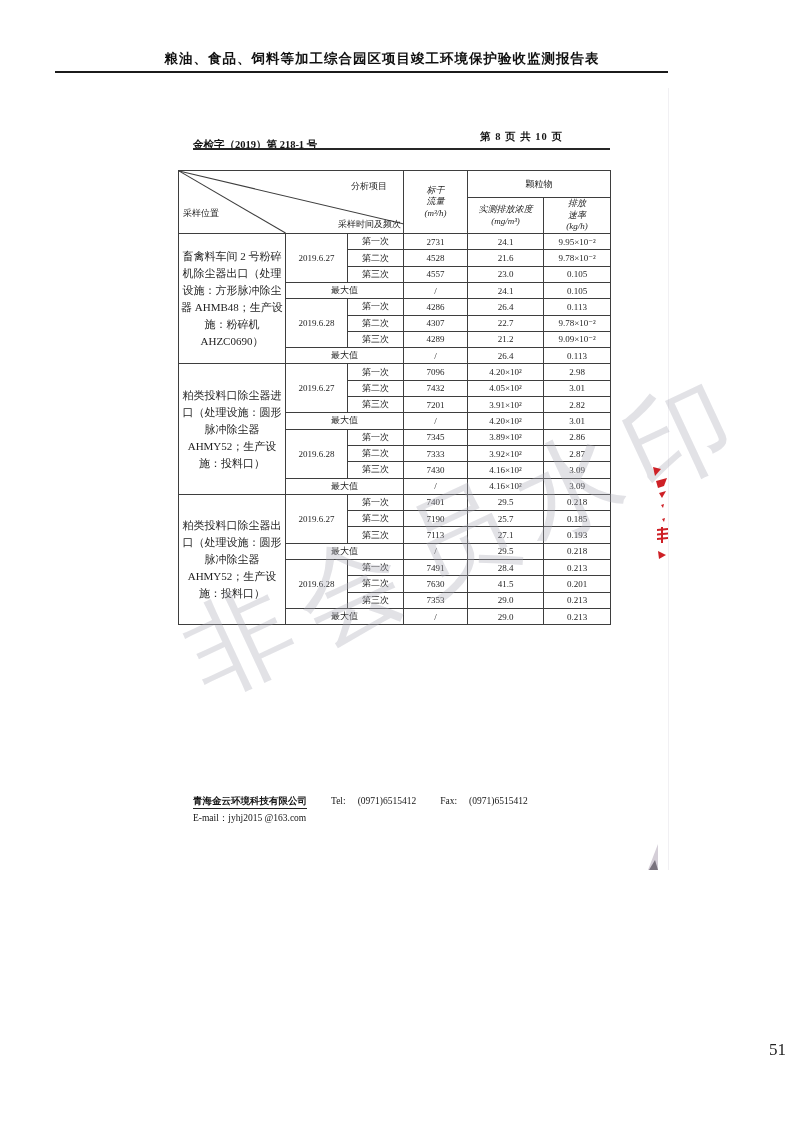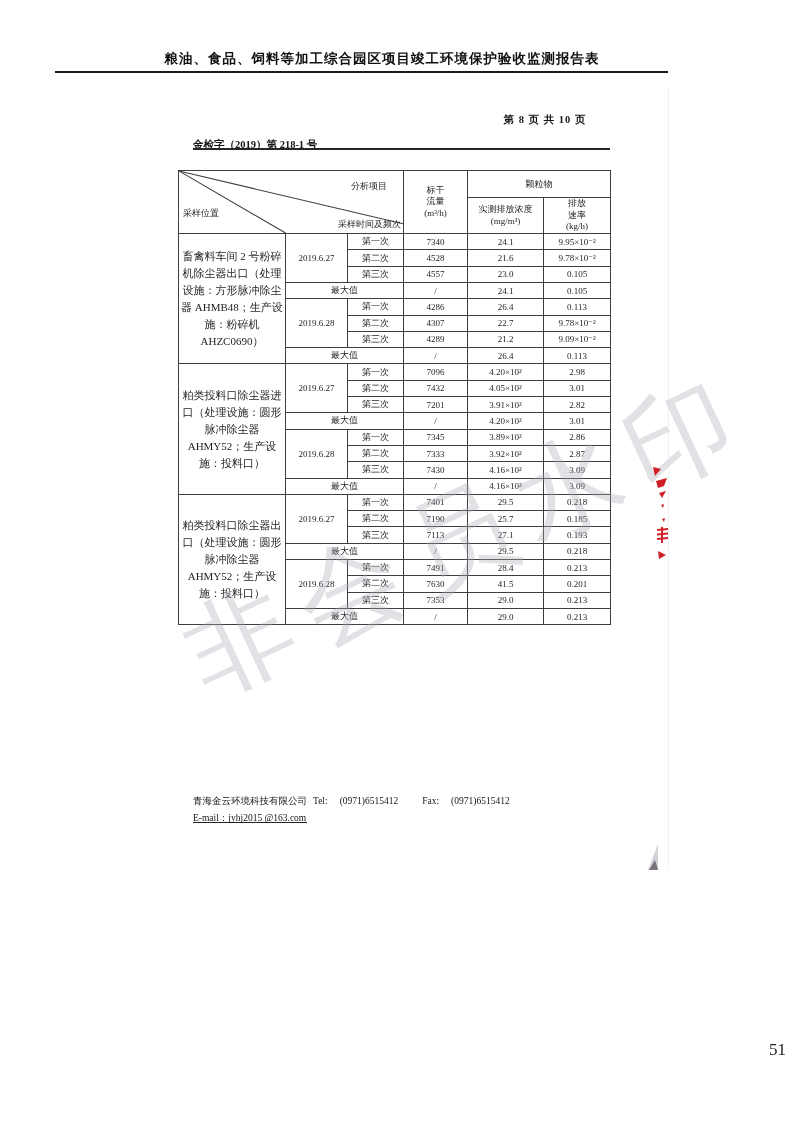--- a/index.html
+++ b/index.html
@@ -5,54 +5,54 @@
   html,body{margin:0;padding:0;background:#ffffff;}
   .page{position:relative;width:786px;height:1122px;background:#ffffff;overflow:hidden;
         font-family:"Liberation Serif","DejaVu Serif",serif;color:#222;}
   
   .title{position:absolute;left:-11px;top:50px;width:100%;text-align:center;
          font-family:"Liberation Sans","DejaVu Sans",sans-serif;font-size:13.5px;
          font-weight:700;letter-spacing:1px;color:#101010;}
   .title-rule{position:absolute;left:55px;top:71px;width:613px;height:2px;background:#1b1b1b;}
   
   .docref{position:absolute;left:193px;top:130px;font-size:10.5px;font-weight:700;color:#151515;margin-top:8px;}
-  .docpage{position:absolute;left:480px;top:113px;width:130px;text-align:center;
+  .docpage{position:absolute;left:480px;top:130px;width:130px;text-align:left;
            font-size:10.5px;font-weight:700;color:#151515;letter-spacing:1px;}
   .doc-rule{position:absolute;left:193px;top:148px;width:417px;height:1.5px;background:#262626;}
   
   table.report{position:absolute;left:178px;top:170px;width:432px;border-collapse:collapse;
                table-layout:fixed;font-size:9px;color:#1e1e1e;padding-left:20px;}
   table.report th,table.report td{border:1px solid #3e3e3e;padding:0 2px;text-align:center;
                vertical-align:middle;font-weight:400;overflow:hidden;}
   table.report{border:1.5px solid #353535;}
   thead .hr1 th{height:26px;}
   thead .hr2 th{height:34px;}
   tbody td{height:15.3px;}
   td.pos{font-size:11px;line-height:1.55;padding:2px 3px;}
-  .thline{display:block;line-height:1.3;}
+  .thline{display:block;line-height:1.3;font-style:italic;}
   th.diag{position:relative;padding:0;}
   .diag-svg{position:absolute;left:0;top:0;width:100%;height:100%;}
   .diag-svg line{stroke:#3e3e3e;stroke-width:1;}
   .dh{position:absolute;font-size:9px;white-space:nowrap;color:#1e1e1e;}
   .dh-item{left:172px;top:9px;}
   .dh-pos{left:4px;top:36px;}
   .dh-time{left:159px;top:47px;}
   
   .watermark{position:absolute;left:170px;top:615px;transform:rotate(-25deg);transform-origin:0 0;
              font-family:"Liberation Sans","DejaVu Sans",sans-serif;font-size:105px;line-height:105px;
              letter-spacing:16px;color:rgba(173,173,184,0.35);white-space:nowrap;z-index:5;}
   
   .stamp{position:absolute;left:652px;top:466px;width:22px;height:104px;z-index:6;}
   
   .crease{position:absolute;left:668px;top:88px;width:1px;height:782px;background:rgba(190,185,200,0.22);}
   .artifact{position:absolute;left:646px;top:844px;width:14px;height:28px;}
   
   .footer1{position:absolute;left:193px;top:795px;font-size:9.5px;color:#151515;white-space:nowrap;}
-  .footer1 .company{font-weight:400;border-bottom:1px solid #222;padding-bottom:16px;}
-  .footer1 .lbl{margin-left:6px;}
+  .footer1 .company{font-weight:700;border-bottom:1px solid #222;padding-bottom:2px;}
+  .footer1 .lbl{margin-left:24px;}
   .footer1 .val{margin-left:12px;}
   .footer1 .lbl2{margin-left:24px;text-align:center;}
   .footer2{position:absolute;left:193px;top:812px;font-size:9.5px;color:#151515;white-space:nowrap;}
   .pagenum{position:absolute;left:0;top:1040px;width:100%;text-align:right;font-size:17px;color:#222;}
 </style>
 </head>
 <body>
 
 <div class="page">
 
@@ -101,21 +101,21 @@
           <span class="thline">(kg/h)</span>
         </th>
       </tr>
     </thead>
     <tbody>
 
       <tr>
         <td class="pos" rowspan="8">畜禽料车间 2 号粉碎机除尘器出口（处理设施：方形脉冲除尘器 AHMB48；生产设施：粉碎机 AHZC0690）</td>
         <td rowspan="3">2019.6.27</td>
         <td>第一次</td>
-        <td>7340</td>
+        <td>2731</td>
         <td>24.1</td>
         <td>9.95×10⁻²</td>
       </tr>
       <tr>
         <td>第二次</td>
         <td>4528</td>
         <td>21.6</td>
         <td>9.78×10⁻²</td>
       </tr>
       <tr>

